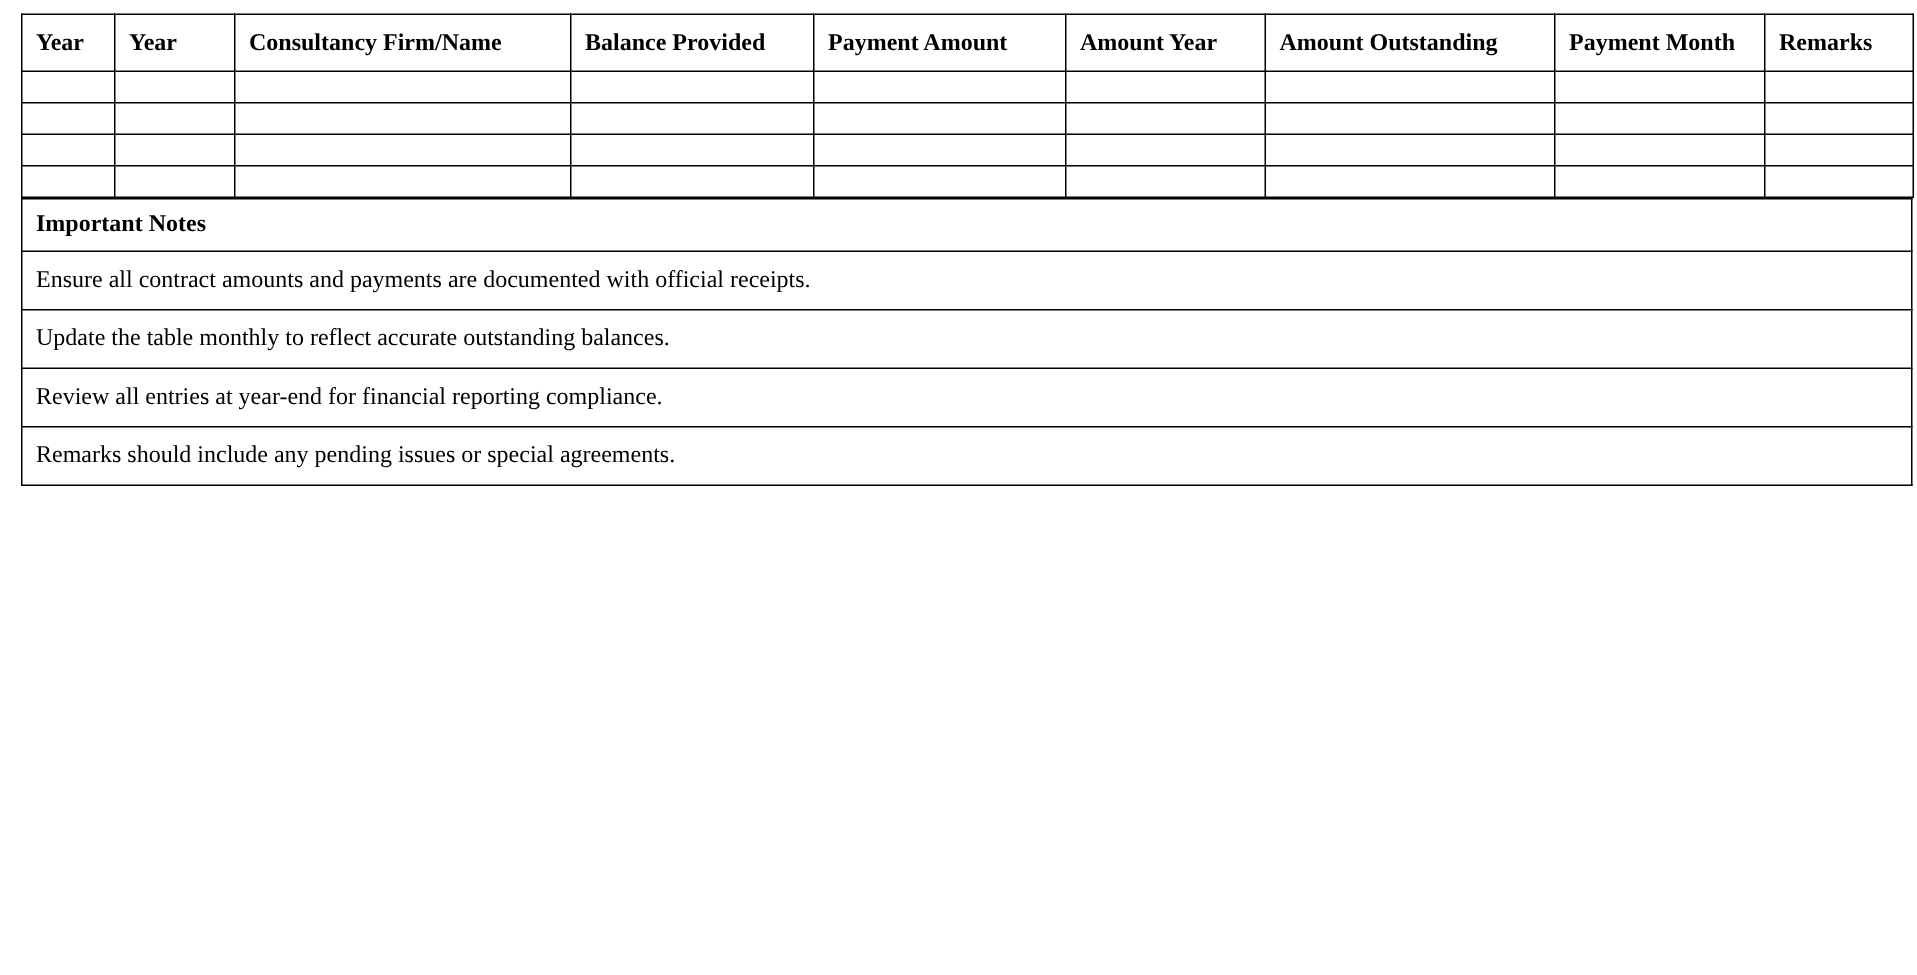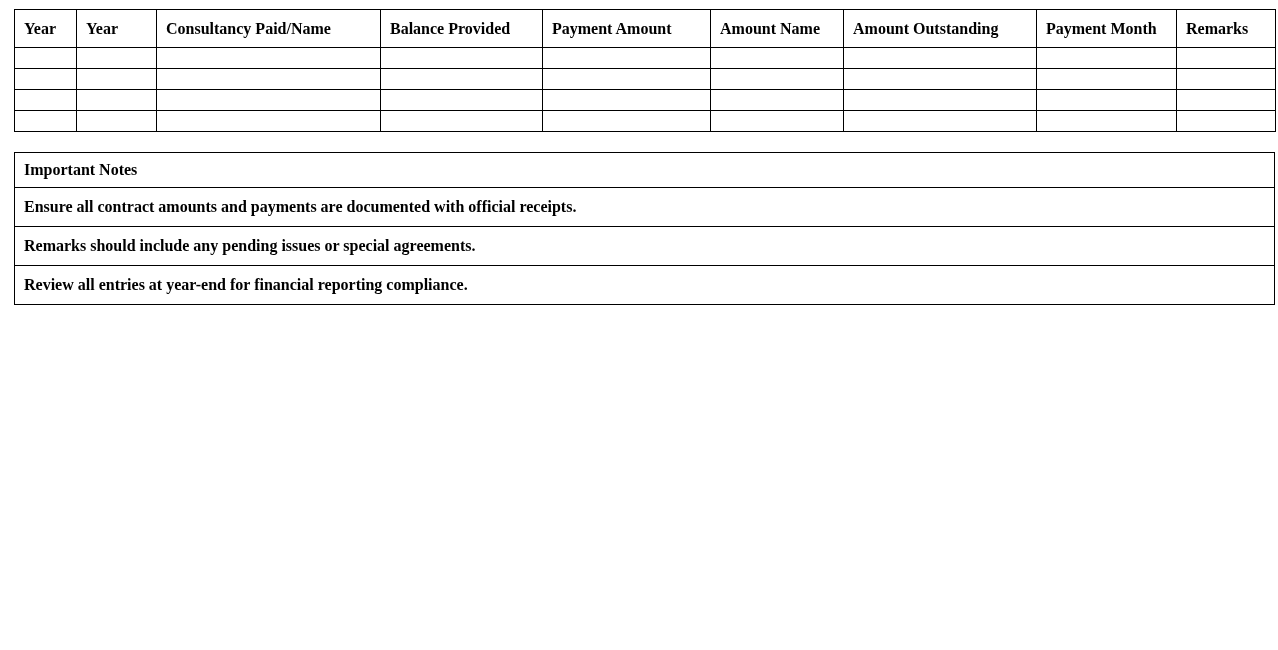--- a/index.html
+++ b/index.html
@@ -35,30 +35,29 @@
   .payments-table th {
     height: 38px;
     font-weight: bold;
   }
   .payments-table td {
     height: 21px;
     padding: 0;
   }
   
   .notes-table {
-    margin-top: 20px;
     border-radius: 24px;
   }
   .notes-table th {
     height: 35px;
     font-weight: bold;
   }
   .notes-table td {
     height: 39px;
-    font-weight: bold;
+    font-weight: normal;
   }
 </style>
 </head>
 <body>
 
 <div class="page">
 
   <table class="payments-table">
     <colgroup>
       <col style="width:62px">
@@ -68,24 +67,24 @@
       <col style="width:168px">
       <col style="width:133px">
       <col style="width:193px">
       <col style="width:140px">
       <col style="width:99px">
     </colgroup>
     <thead>
       <tr>
         <th>Year</th>
         <th>Year</th>
-        <th>Consultancy Paid/Name</th>
+        <th>Consultancy Firm/Name</th>
         <th>Balance Provided</th>
         <th>Payment Amount</th>
-        <th>Amount Name</th>
+        <th>Amount Year</th>
         <th>Amount Outstanding</th>
         <th>Payment Month</th>
         <th>Remarks</th>
       </tr>
     </thead>
     <tbody>
       <tr>
         <td></td>
           <td></td>
           <td></td>
@@ -136,21 +135,24 @@
     <thead>
       <tr>
         <th>Important Notes</th>
       </tr>
     </thead>
     <tbody>
       <tr>
         <td>Ensure all contract amounts and payments are documented with official receipts.</td>
       </tr>
       <tr>
-        <td>Remarks should include any pending issues or special agreements.</td>
+        <td>Update the table monthly to reflect accurate outstanding balances.</td>
       </tr>
       <tr>
         <td>Review all entries at year-end for financial reporting compliance.</td>
+      </tr>
+      <tr>
+        <td>Remarks should include any pending issues or special agreements.</td>
       </tr>
     </tbody>
   </table>
 
 </div>
 
 </body></html>

